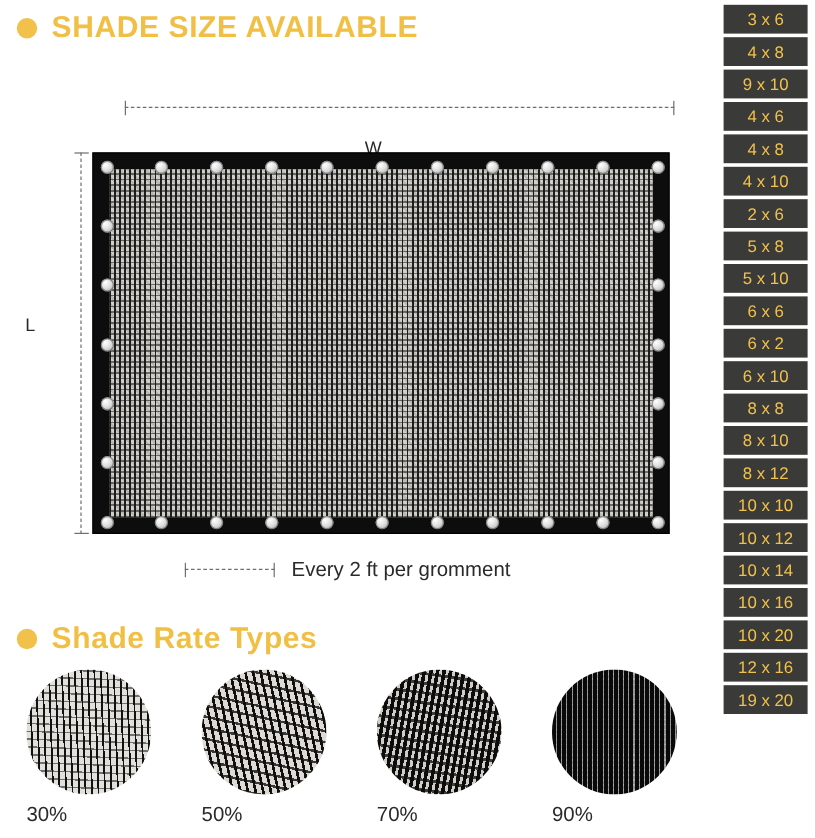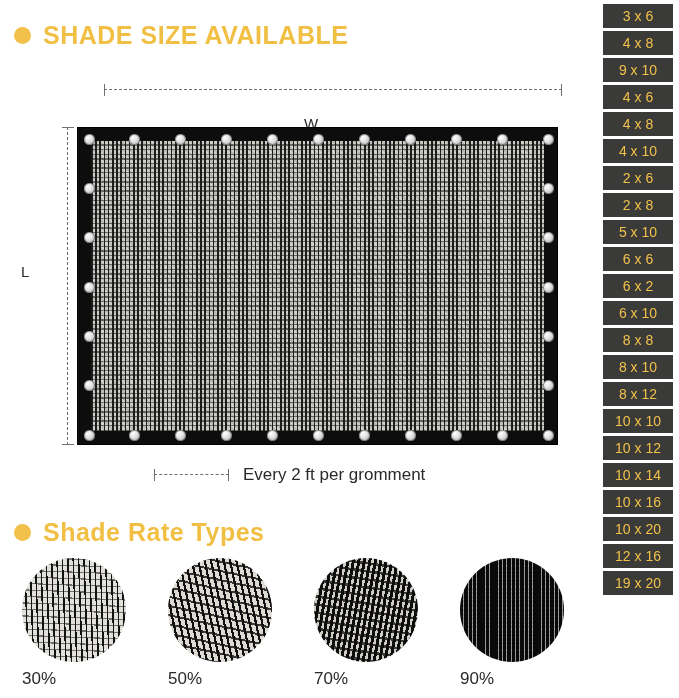--- a/index.html
+++ b/index.html
@@ -36,21 +36,21 @@
     flex: 0 0 auto;
   }
   .heading-text {
     color: #f2bf45;
     font-weight: bold;
     letter-spacing: 0.5px;
   }
 
   #shade-size-heading {
     position: absolute;
-    left: 14px; top: 9px; margin-top: 12px;
+    left: 14px; top: 9px;
   }
   #shade-size-heading .heading-text {
     font-size: 25px;
   }
 
   
   .diagram {
     position: absolute;
     left: 14px; top: 55px;
     width: 575px; height: 445px;
@@ -349,21 +349,21 @@
   </div>
 
   <div class="size-list" id="size-list">
       <div class="size-chip">3 x 6</div>
       <div class="size-chip">4 x 8</div>
       <div class="size-chip">9 x 10</div>
       <div class="size-chip">4 x 6</div>
       <div class="size-chip">4 x 8</div>
       <div class="size-chip">4 x 10</div>
       <div class="size-chip">2 x 6</div>
-      <div class="size-chip">2 x 8</div>
+      <div class="size-chip">5 x 8</div>
       <div class="size-chip">5 x 10</div>
       <div class="size-chip">6 x 6</div>
       <div class="size-chip">6 x 2</div>
       <div class="size-chip">6 x 10</div>
       <div class="size-chip">8 x 8</div>
       <div class="size-chip">8 x 10</div>
       <div class="size-chip">8 x 12</div>
       <div class="size-chip">10 x 10</div>
       <div class="size-chip">10 x 12</div>
       <div class="size-chip">10 x 14</div>

